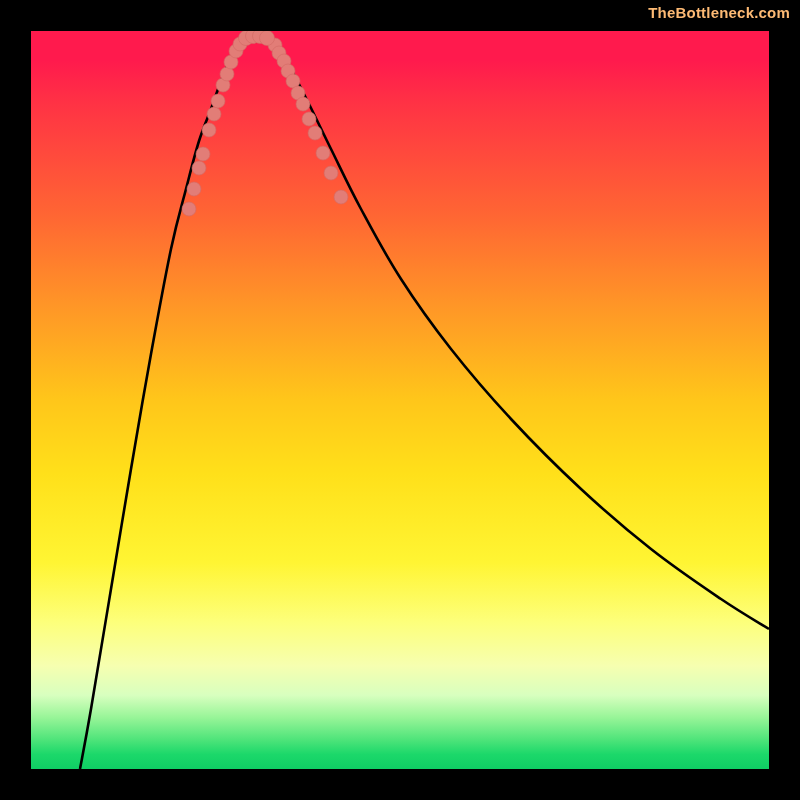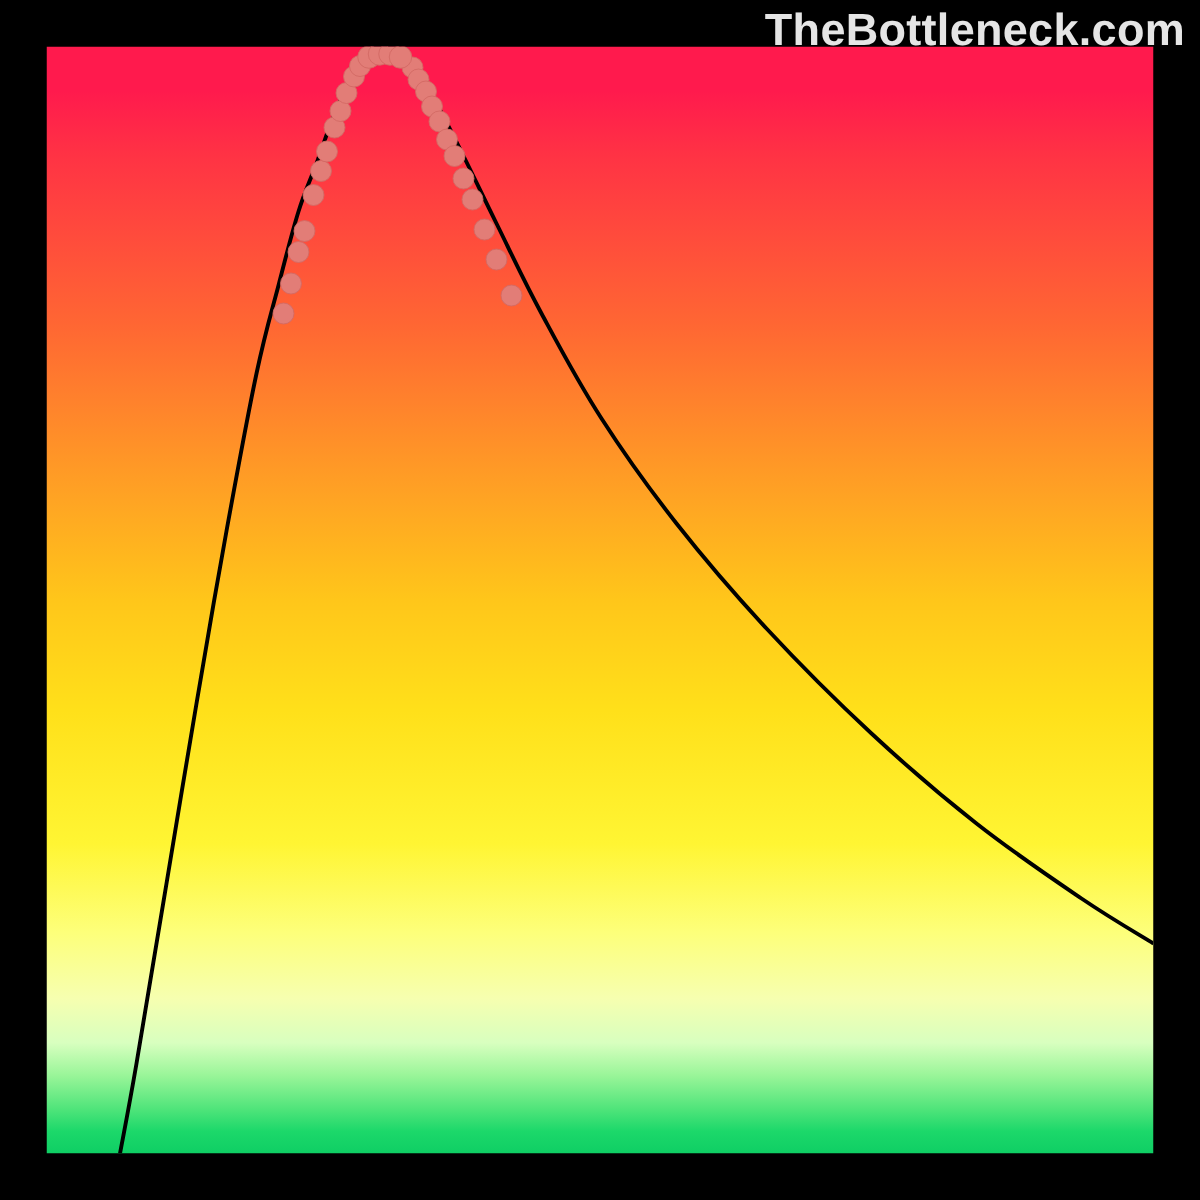--- a/index.html
+++ b/index.html
@@ -49,23 +49,23 @@
       #4fe47a 96%,
       #1cd86a 98%,
       #0fce64 100%
     );
   }
   .watermark {
     position: absolute;
     top: 4px;
     right: 10px;
     font-family: Arial, Helvetica, sans-serif;
-    font-size: 30px;
+    font-size: 15px;
     font-weight: 600;
-    color: #e5e5e5;
+    color: #fdba74;
     letter-spacing: 0.2px;
     text-align: right;
   }
   svg.curves {
     position: absolute;
     left: 0;
     top: 0;
   }
 </style>
 </head>

